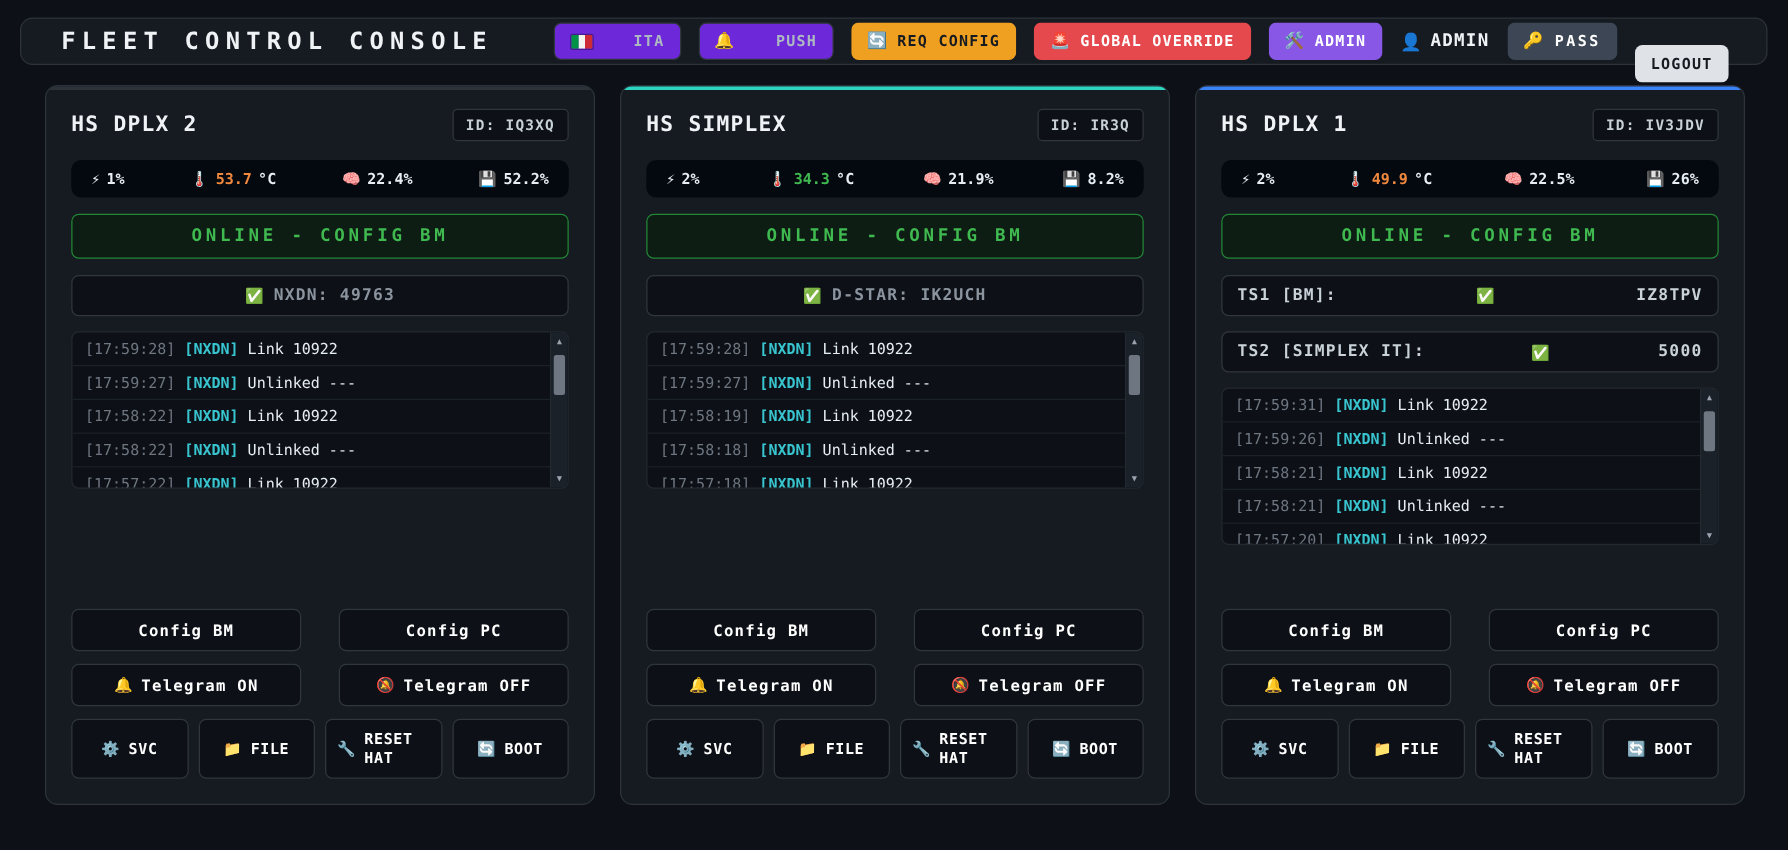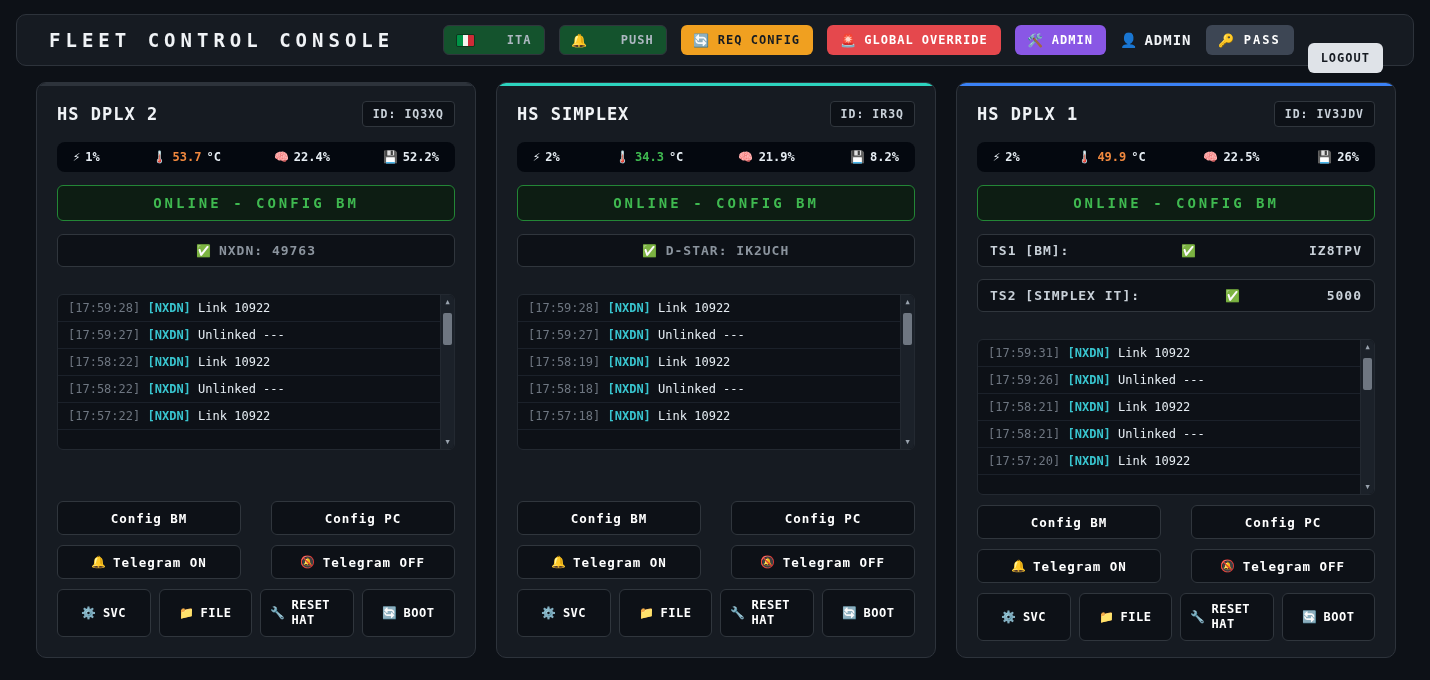--- a/index.html
+++ b/index.html
@@ -6,21 +6,21 @@
   html, body { width: 1430px; height: 680px; overflow: hidden; }
   body {
     background: #0d1117;
     font-family: "DejaVu Sans Mono", "Liberation Mono", monospace;
     color: #e6edf3;
   }
 
   
   .topbar {
     margin: 14px 16px 0 16px;
-    height: 52px;
+    height: 38px;
     background: #161b22;
     border: 1px solid #2d333b;
     border-radius: 10px;
     display: flex;
     align-items: center;
     justify-content: space-between;
     padding: 0 30px 0 32px;
   }
   .app-title {
     font-size: 19px;
@@ -40,21 +40,21 @@
     font-family: inherit;
     font-size: 12px;
     font-weight: bold;
     letter-spacing: 1px;
     color: #e6edf3;
     background: transparent;
     cursor: pointer;
     white-space: nowrap;
   }
   .btn .ic { font-size: 13px; line-height: 1; }
-  .btn.ghost { background: #14532d; border-color: #30363d; color: #aeb8c2; gap: 32px; }
+  .btn.ghost { background: #6d28d9; border-color: #30363d; color: #aeb8c2; gap: 32px; }
   .btn.amber { background: var(--btn-amber, #f0a020); color: #161b22; }
   .btn.red { background: var(--btn-red, #e5484d); color: #ffffff; }
   .btn.purple { background: var(--btn-purple, #8957e5); color: #ffffff; }
   .btn.slate { background: var(--btn-pass, #3d4654); color: #ffffff; letter-spacing: 2px; }
   .btn.light { background: var(--btn-logout, #dfe3e8); color: #161b22; letter-spacing: 1px; margin-top: 36px; }
   .user-chip { display: inline-flex; align-items: center; gap: 6px; font-size: 14px; font-weight: bold; letter-spacing: 1px; color: #f0f3f6; }
   .user-chip .ic { color: #8b949e; font-size: 14px; }
   .flag { width: 19px; height: 13px; display: inline-flex; border-radius: 2px; overflow: hidden; border: 1px solid #00000055; }
   .flag i { flex: 1; display: block; }
   .flag .fg { background: #009246; }
@@ -130,24 +130,23 @@
   .mode.center { justify-content: center; color: #8b949e; }
   .mode.left { justify-content: space-between; color: #c9d1d9; }
   .mode .check { font-size: 12px; }
 
   
   .log {
     position: relative;
     background: #0d1117;
     border: 1px solid #232931;
     border-radius: 6px;
-    height: 156px;
+    height: 126px;
     overflow: hidden;
     flex-shrink: 0;
-    margin-top: 15px;
   }
   .log-line {
     padding: 6px 22px 6px 10px;
     font-size: 12px;
     line-height: 14px;
     border-bottom: 1px solid #1b212a;
     white-space: nowrap;
   }
   .lt { color: #6e7681; }
   .ltag { color: var(--log-tag-color, #39c5cf); font-weight: bold; }

